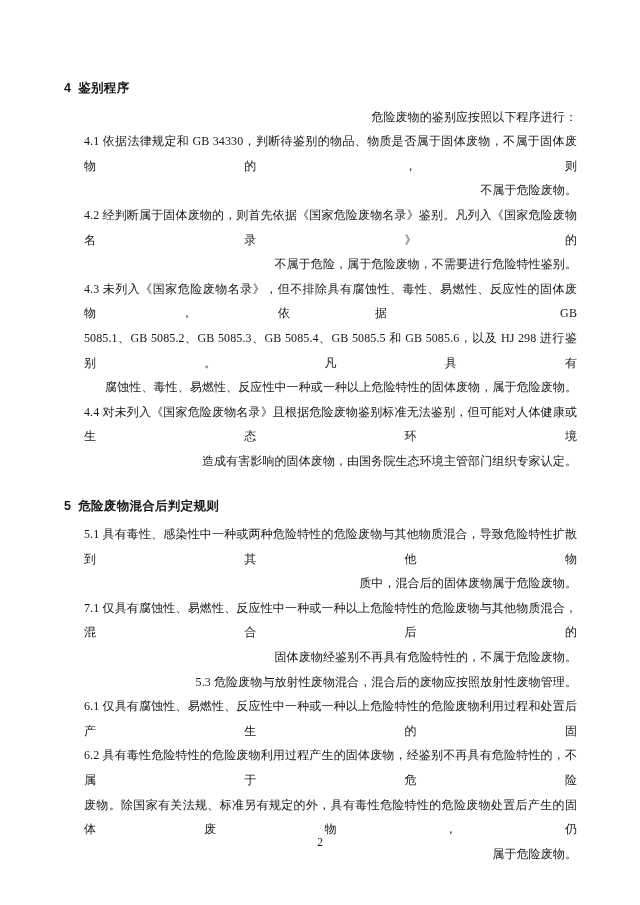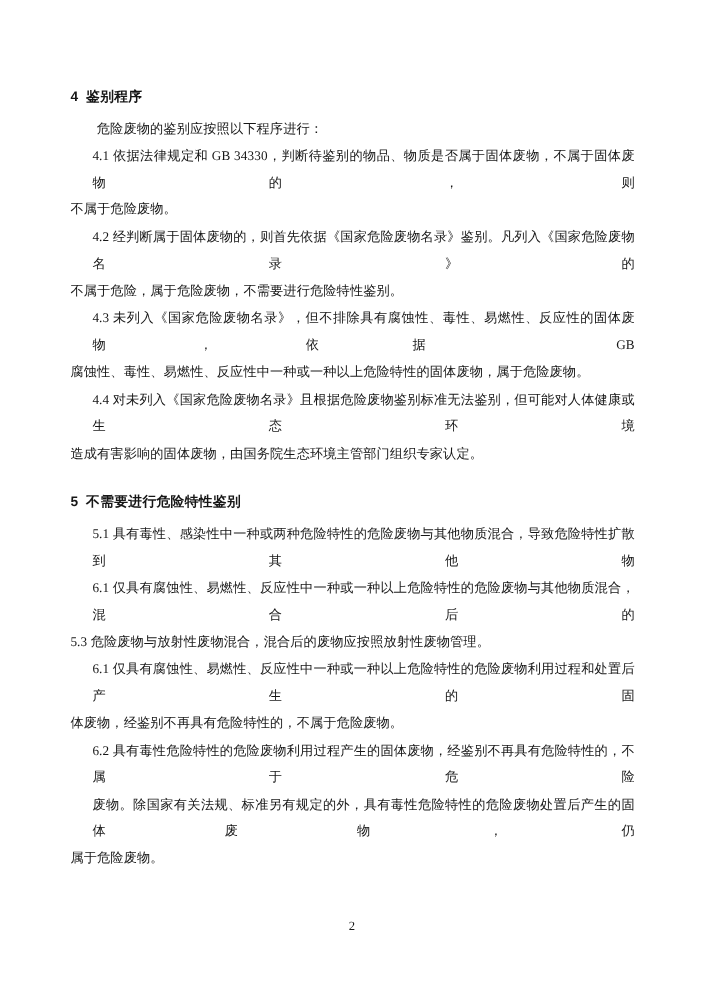--- a/index.html
+++ b/index.html
@@ -26,21 +26,21 @@
     white-space: nowrap;
   }
   .doc > section:first-of-type > .heading { margin-top: 0; }
   .heading .num { margin-right: 7px; }
   .line {
     font-size: 12px;
     line-height: 24.6px;
     letter-spacing: 0.1px;
   }
   .fill { text-align: justify; text-align-last: justify; margin-left: 20px; }
-  .end  { text-align: left; }
+  .end  { text-align: right; }
   .indent { text-indent: 24px; }
   .page-number {
     position: absolute;
     top: 836px; left: 0;
     width: 640px;
     text-align: center;
     font-size: 11.5px;
     color: #161616;
   }
 </style>
@@ -50,35 +50,37 @@
 <main class="doc">
 
   <section class="sec">
     <h2 class="heading"><span class="num">4</span><span>鉴别程序</span></h2>
     <p class="line end indent">危险废物的鉴别应按照以下程序进行：</p>
     <p class="line fill">4.1 依据法律规定和 GB 34330，判断待鉴别的物品、物质是否属于固体废物，不属于固体废物的，则</p>
     <p class="line end">不属于危险废物。</p>
     <p class="line fill">4.2 经判断属于固体废物的，则首先依据《国家危险废物名录》鉴别。凡列入《国家危险废物名录》的</p>
     <p class="line end">不属于危险，属于危险废物，不需要进行危险特性鉴别。</p>
     <p class="line fill">4.3 未列入《国家危险废物名录》，但不排除具有腐蚀性、毒性、易燃性、反应性的固体废物，依据 GB</p>
+    <p class="line fill">5085.1、GB 5085.2、GB 5085.3、GB 5085.4、GB 5085.5 和 GB 5085.6，以及 HJ 298 进行鉴别。凡具有</p>
     <p class="line end">腐蚀性、毒性、易燃性、反应性中一种或一种以上危险特性的固体废物，属于危险废物。</p>
     <p class="line fill">4.4 对未列入《国家危险废物名录》且根据危险废物鉴别标准无法鉴别，但可能对人体健康或生态环境</p>
     <p class="line end">造成有害影响的固体废物，由国务院生态环境主管部门组织专家认定。</p>
   </section>
 
   <section class="sec">
-    <h2 class="heading"><span class="num">5</span><span>不需要进行危险特性鉴别</span></h2>
+    <h2 class="heading"><span class="num">5</span><span>危险废物混合后判定规则</span></h2>
     <p class="line fill">5.1 具有毒性、感染性中一种或两种危险特性的危险废物与其他物质混合，导致危险特性扩散到其他物</p>
-    <p class="line fill">6.1 仅具有腐蚀性、易燃性、反应性中一种或一种以上危险特性的危险废物与其他物质混合，混合后的</p>
+    <p class="line end">质中，混合后的固体废物属于危险废物。</p>
+    <p class="line fill">7.1 仅具有腐蚀性、易燃性、反应性中一种或一种以上危险特性的危险废物与其他物质混合，混合后的</p>
+    <p class="line end">固体废物经鉴别不再具有危险特性的，不属于危险废物。</p>
     <p class="line end">5.3 危险废物与放射性废物混合，混合后的废物应按照放射性废物管理。</p>
   </section>
 
   <section class="sec">
     <p class="line fill">6.1 仅具有腐蚀性、易燃性、反应性中一种或一种以上危险特性的危险废物利用过程和处置后产生的固</p>
-    <p class="line end">体废物，经鉴别不再具有危险特性的，不属于危险废物。</p>
     <p class="line fill">6.2 具有毒性危险特性的危险废物利用过程产生的固体废物，经鉴别不再具有危险特性的，不属于危险</p>
     <p class="line fill">废物。除国家有关法规、标准另有规定的外，具有毒性危险特性的危险废物处置后产生的固体废物，仍</p>
     <p class="line end">属于危险废物。</p>
 
   </section>
 
 </main>
 
 <div class="page-number">2</div>
 

